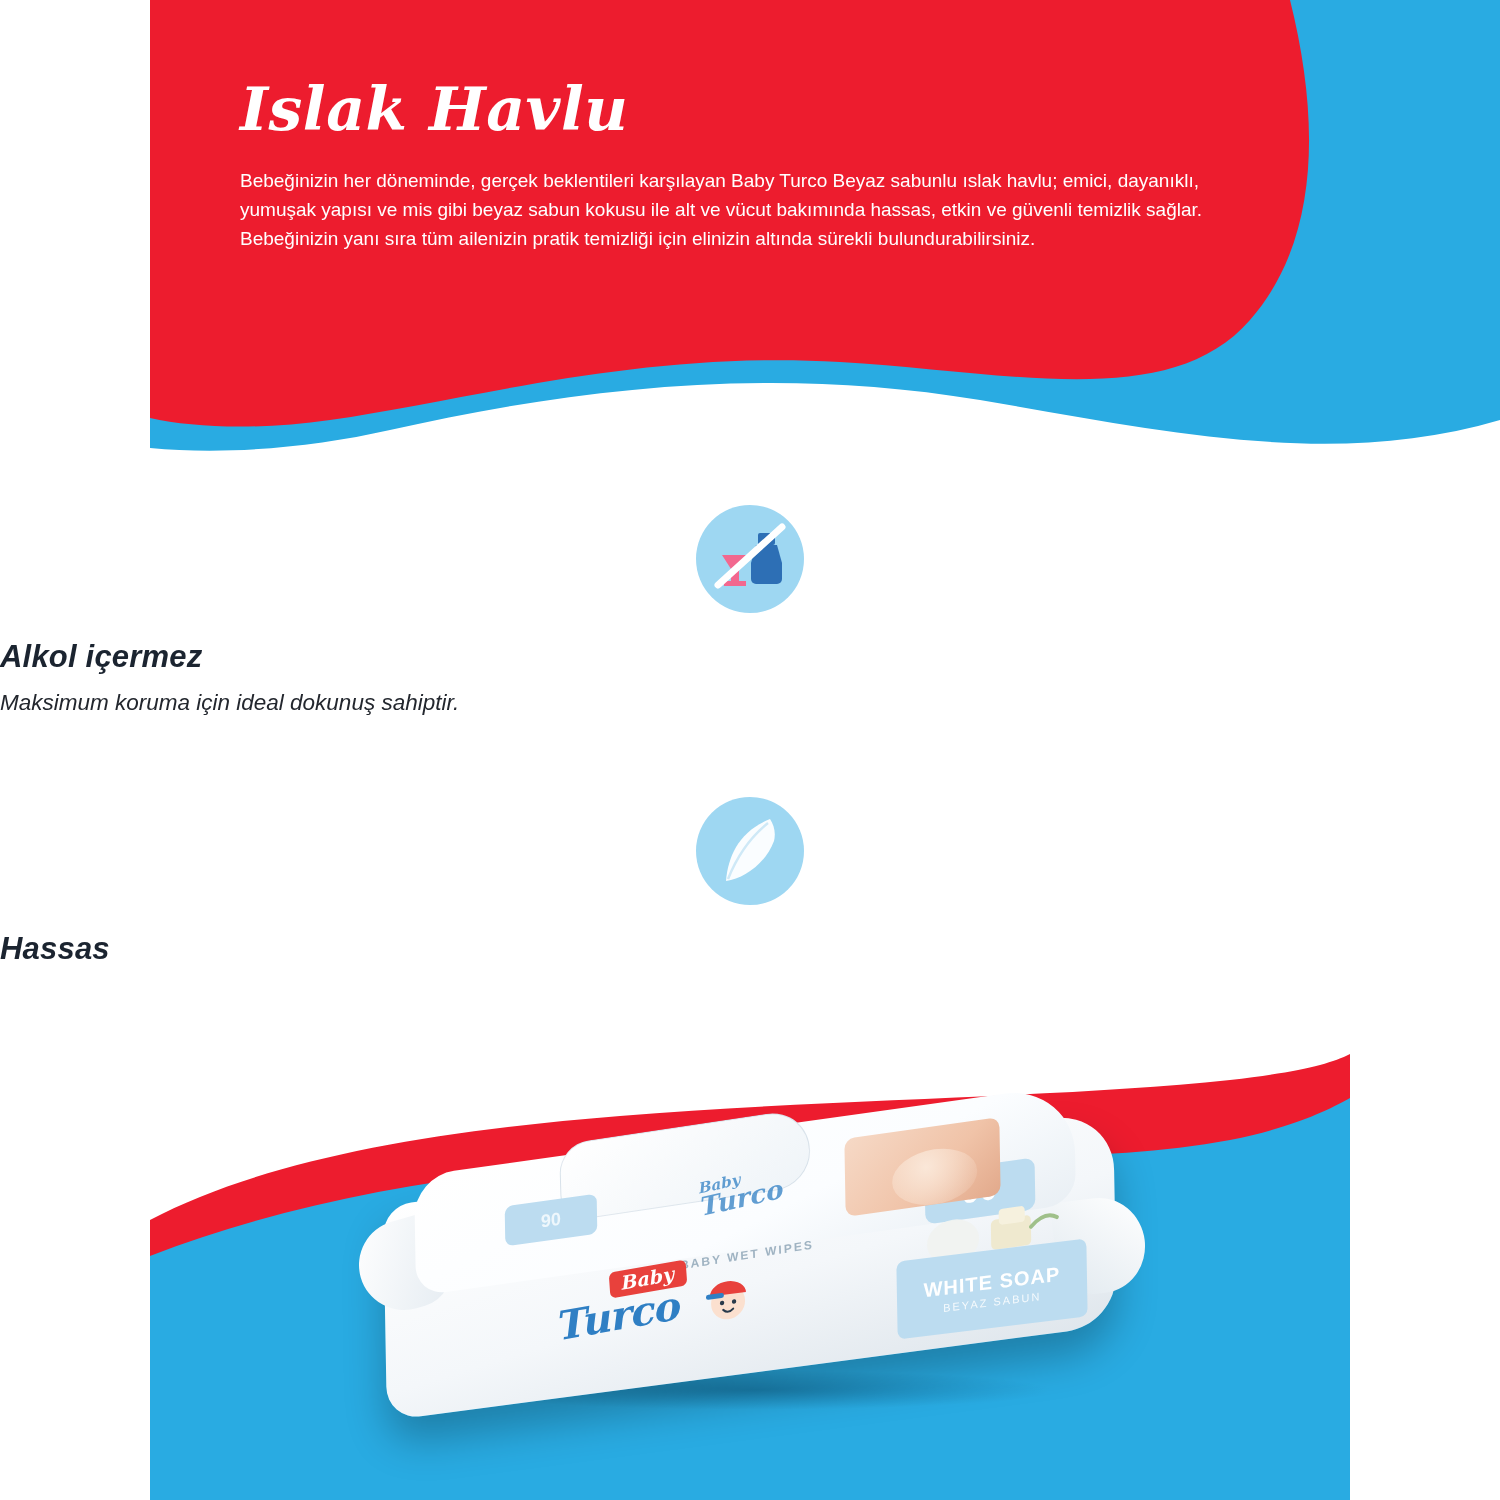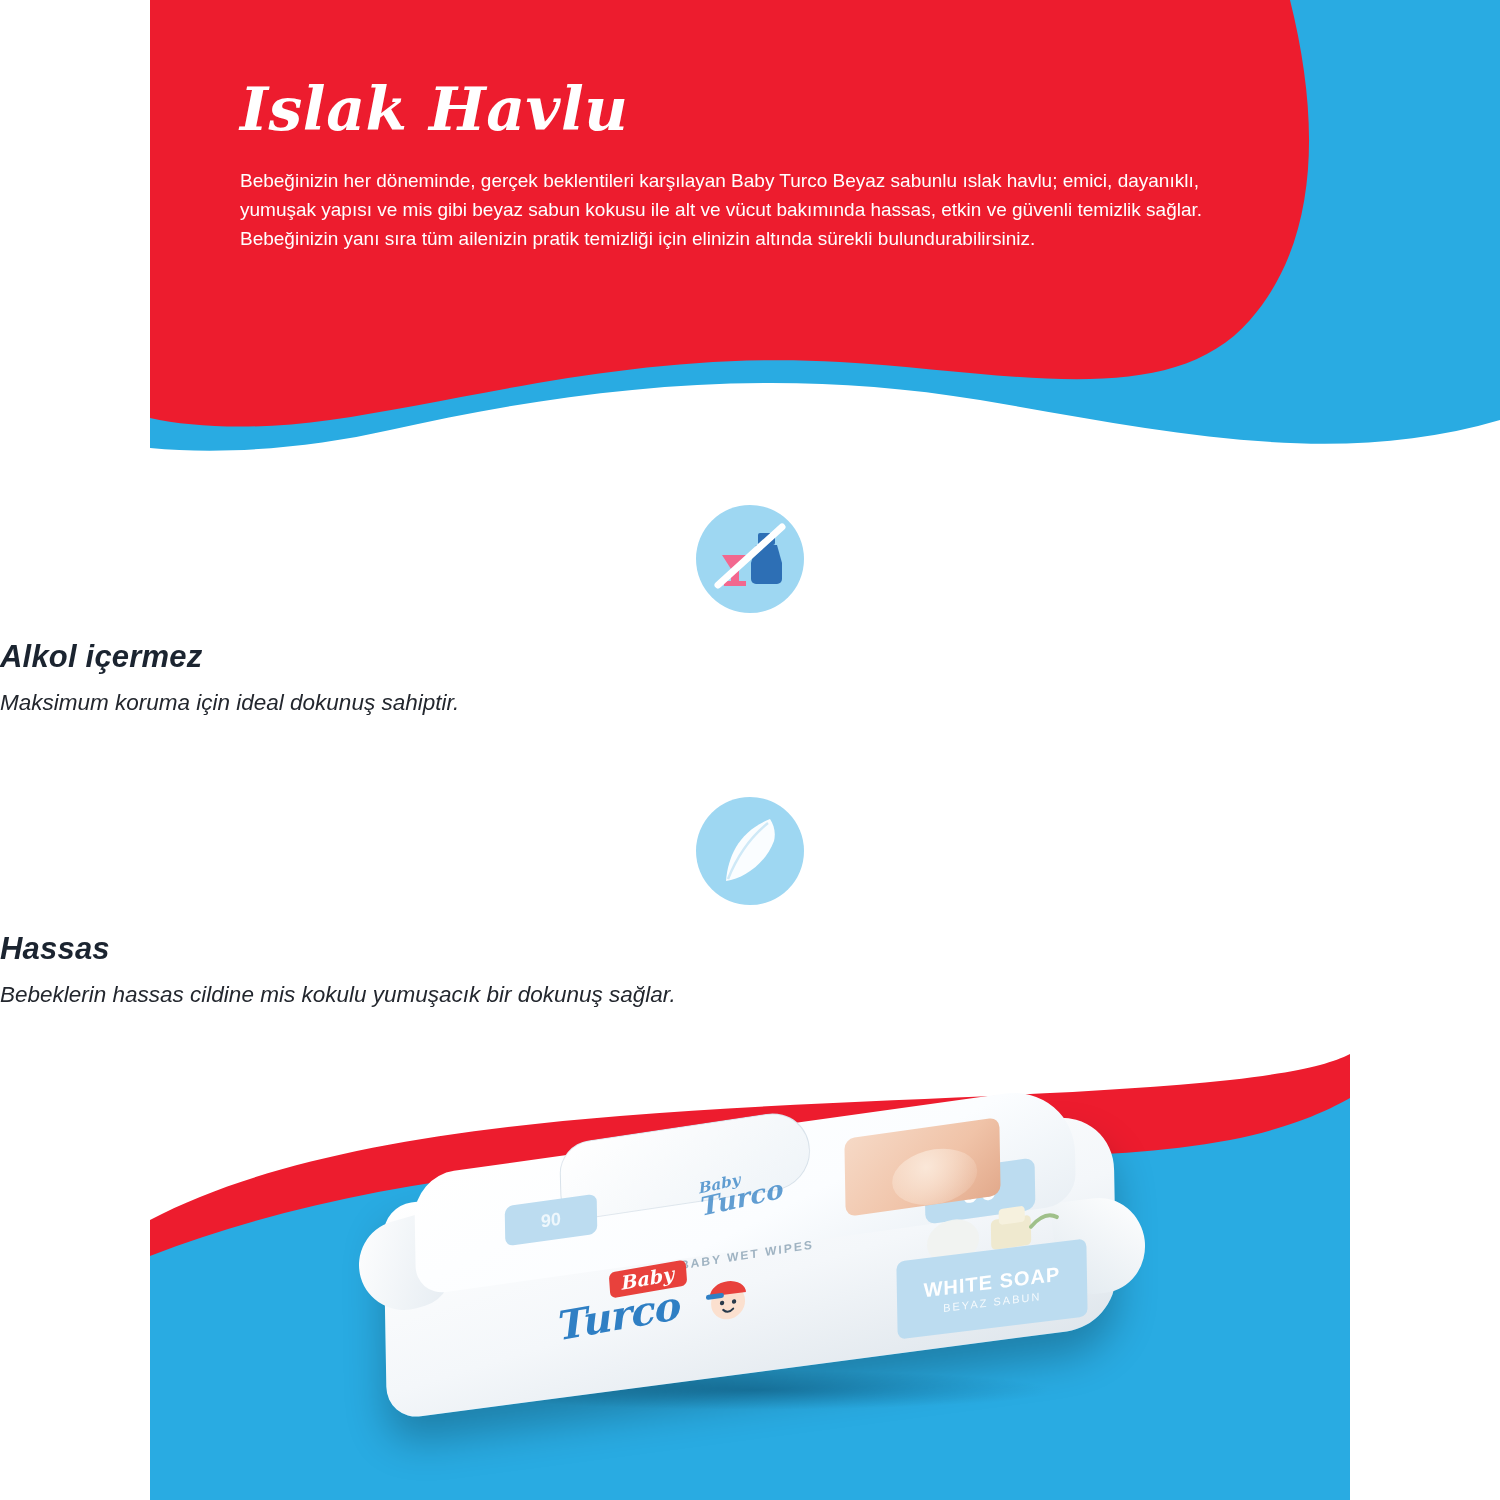--- a/index.html
+++ b/index.html
@@ -313,21 +313,20 @@
     </div>
 
     <div class="feature feature-2">
       <div class="feature-icon">
         <svg width="108" height="108" viewBox="0 0 108 108" xmlns="http://www.w3.org/2000/svg">
           <path d="M74,22 C44,34 32,58 30,84 C48,82 70,66 78,44 C80,36 78,28 74,22 Z" fill="#ffffff" opacity="0.95"></path>
           <path d="M72,26 C52,42 40,62 32,82" stroke="#cfe9f7" stroke-width="2.5" fill="none"></path>
         </svg>
       </div>
       <div class="feature-title">Hassas</div>
-      <div class="feature-desc">Bebeklerin hassas cildine mis kokulu yumuşacık bir dokunuş sağlar.</div>
     </div>
 
   </div>
 
   <div class="bottom-banner">
     <svg width="1500" height="480" viewBox="0 0 1500 480" xmlns="http://www.w3.org/2000/svg">
 
       <path d="M150,480 V200 C260,142 420,112 620,96 C840,78 1060,78 1230,60 C1300,52 1330,44 1350,34 V480 Z" fill="#ed1c2e"></path>
 
       <path d="M150,480 V236 C300,178 470,150 660,140 C880,128 1070,150 1230,120 C1290,108 1325,92 1350,78 V480 Z" fill="#29abe2"></path>

